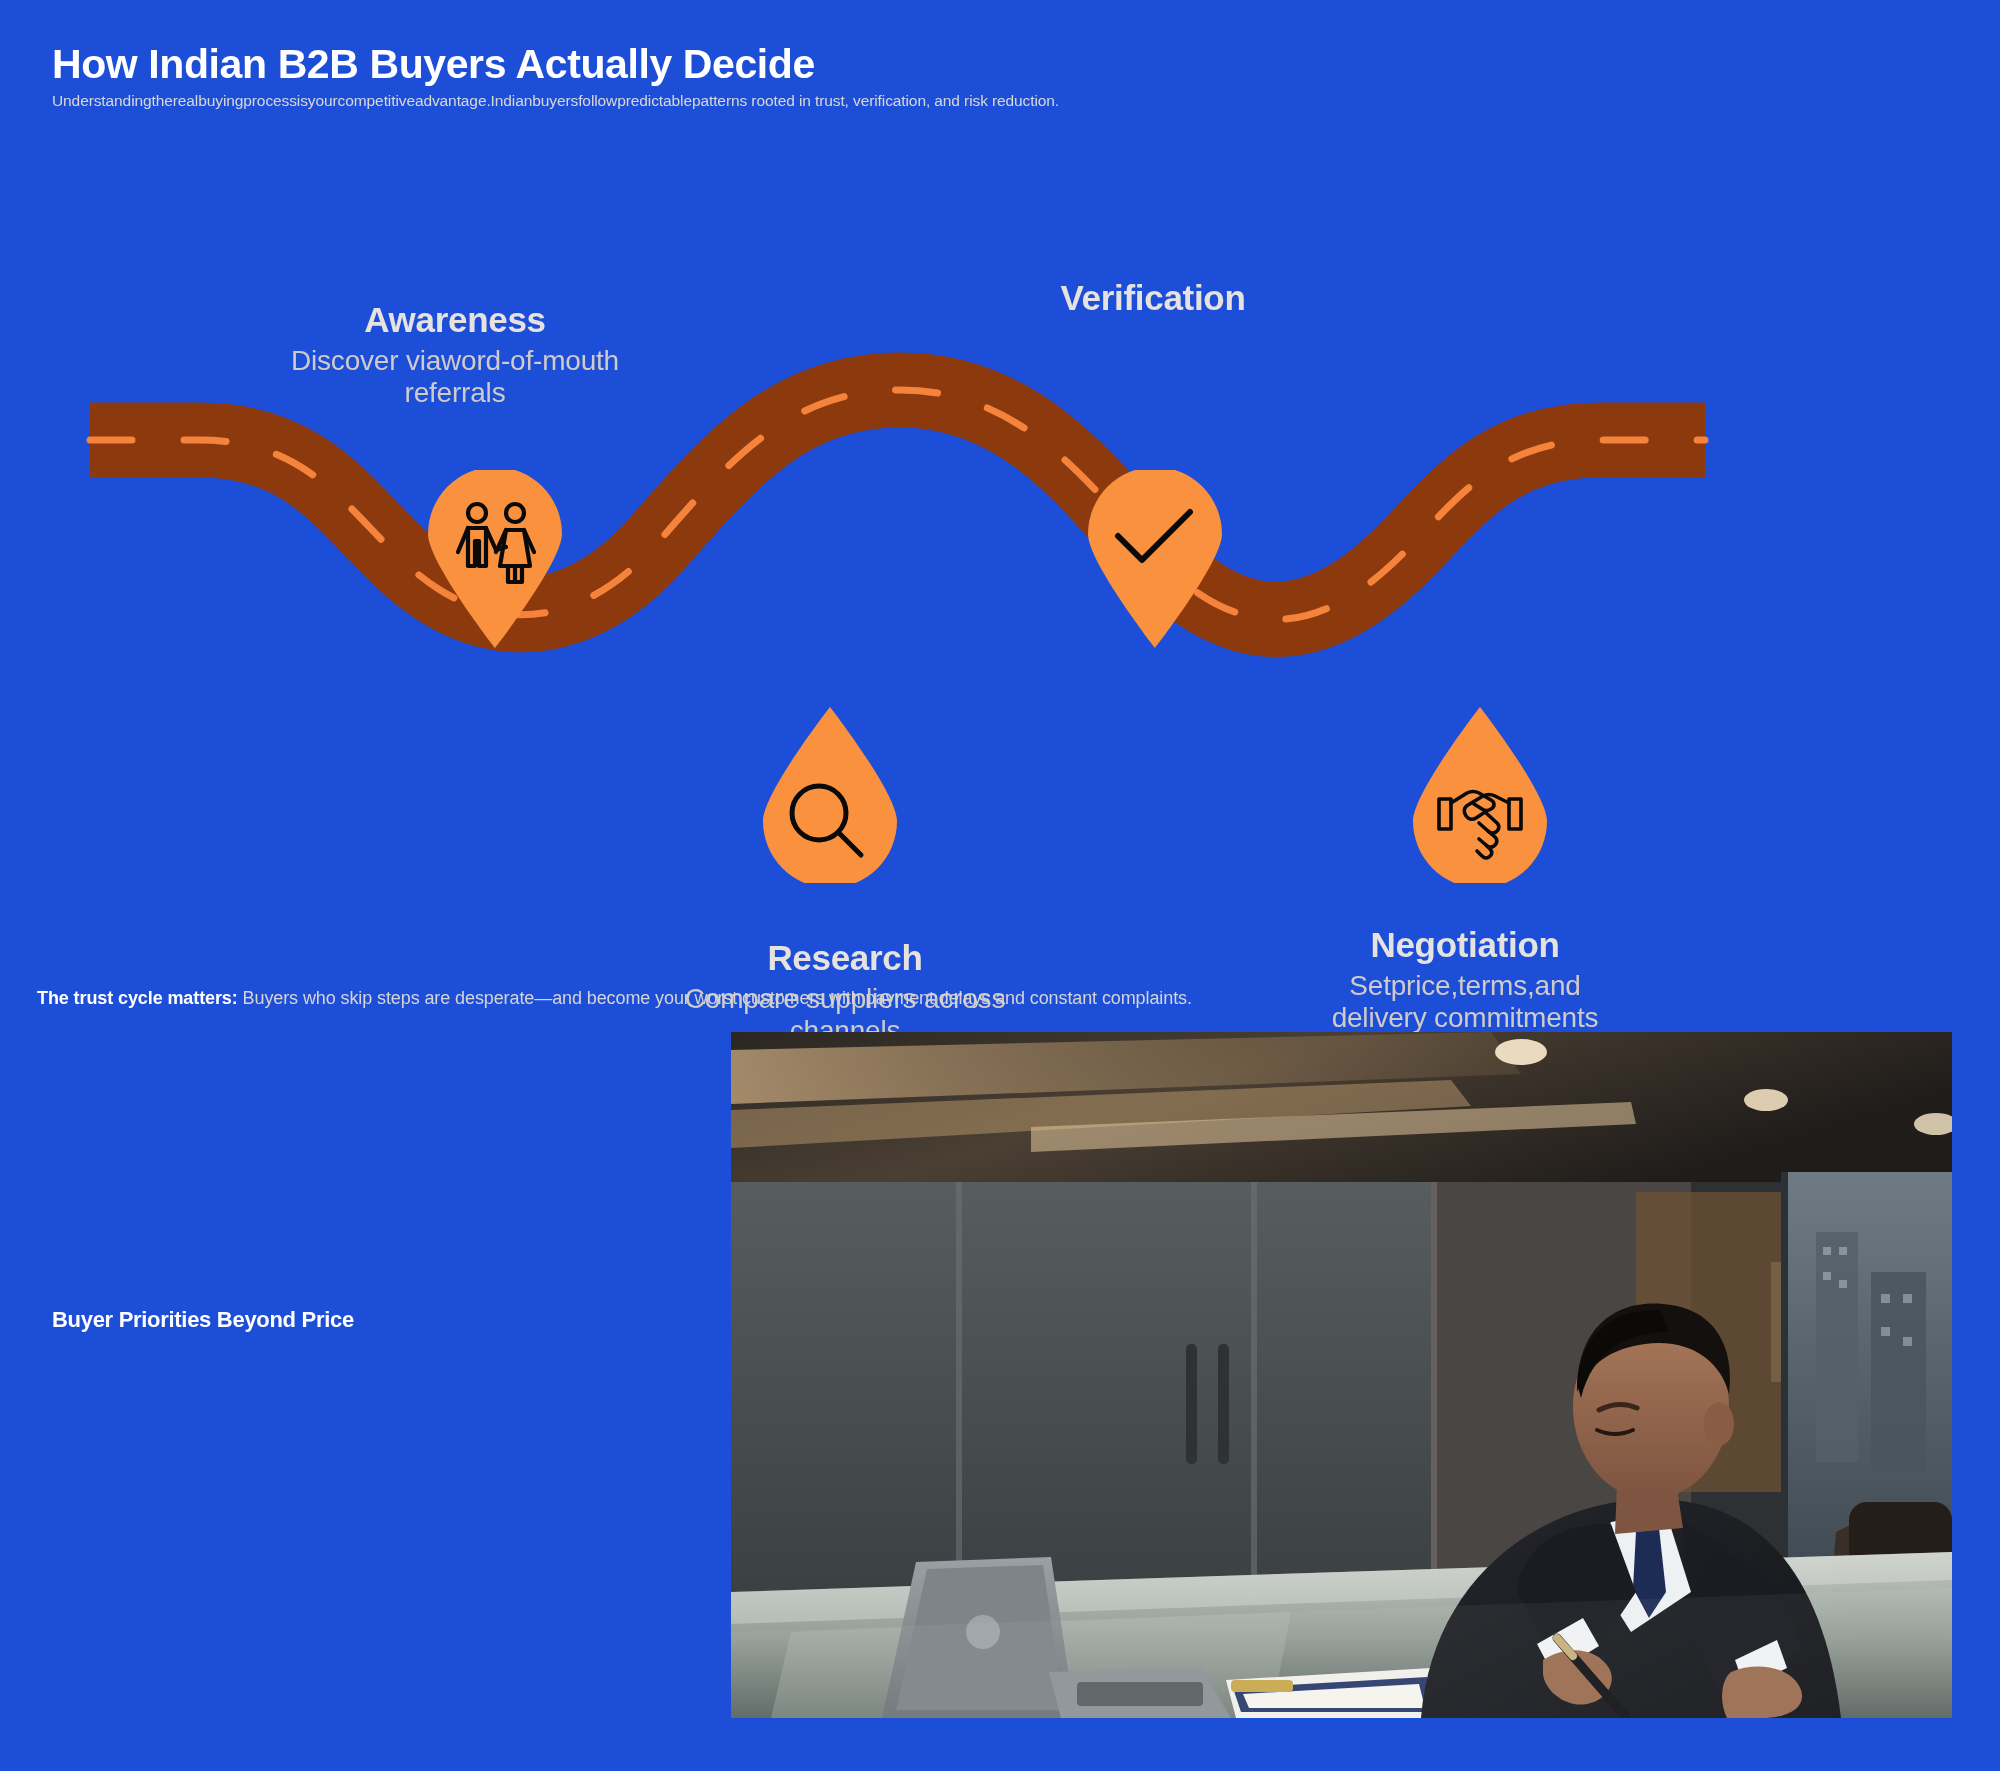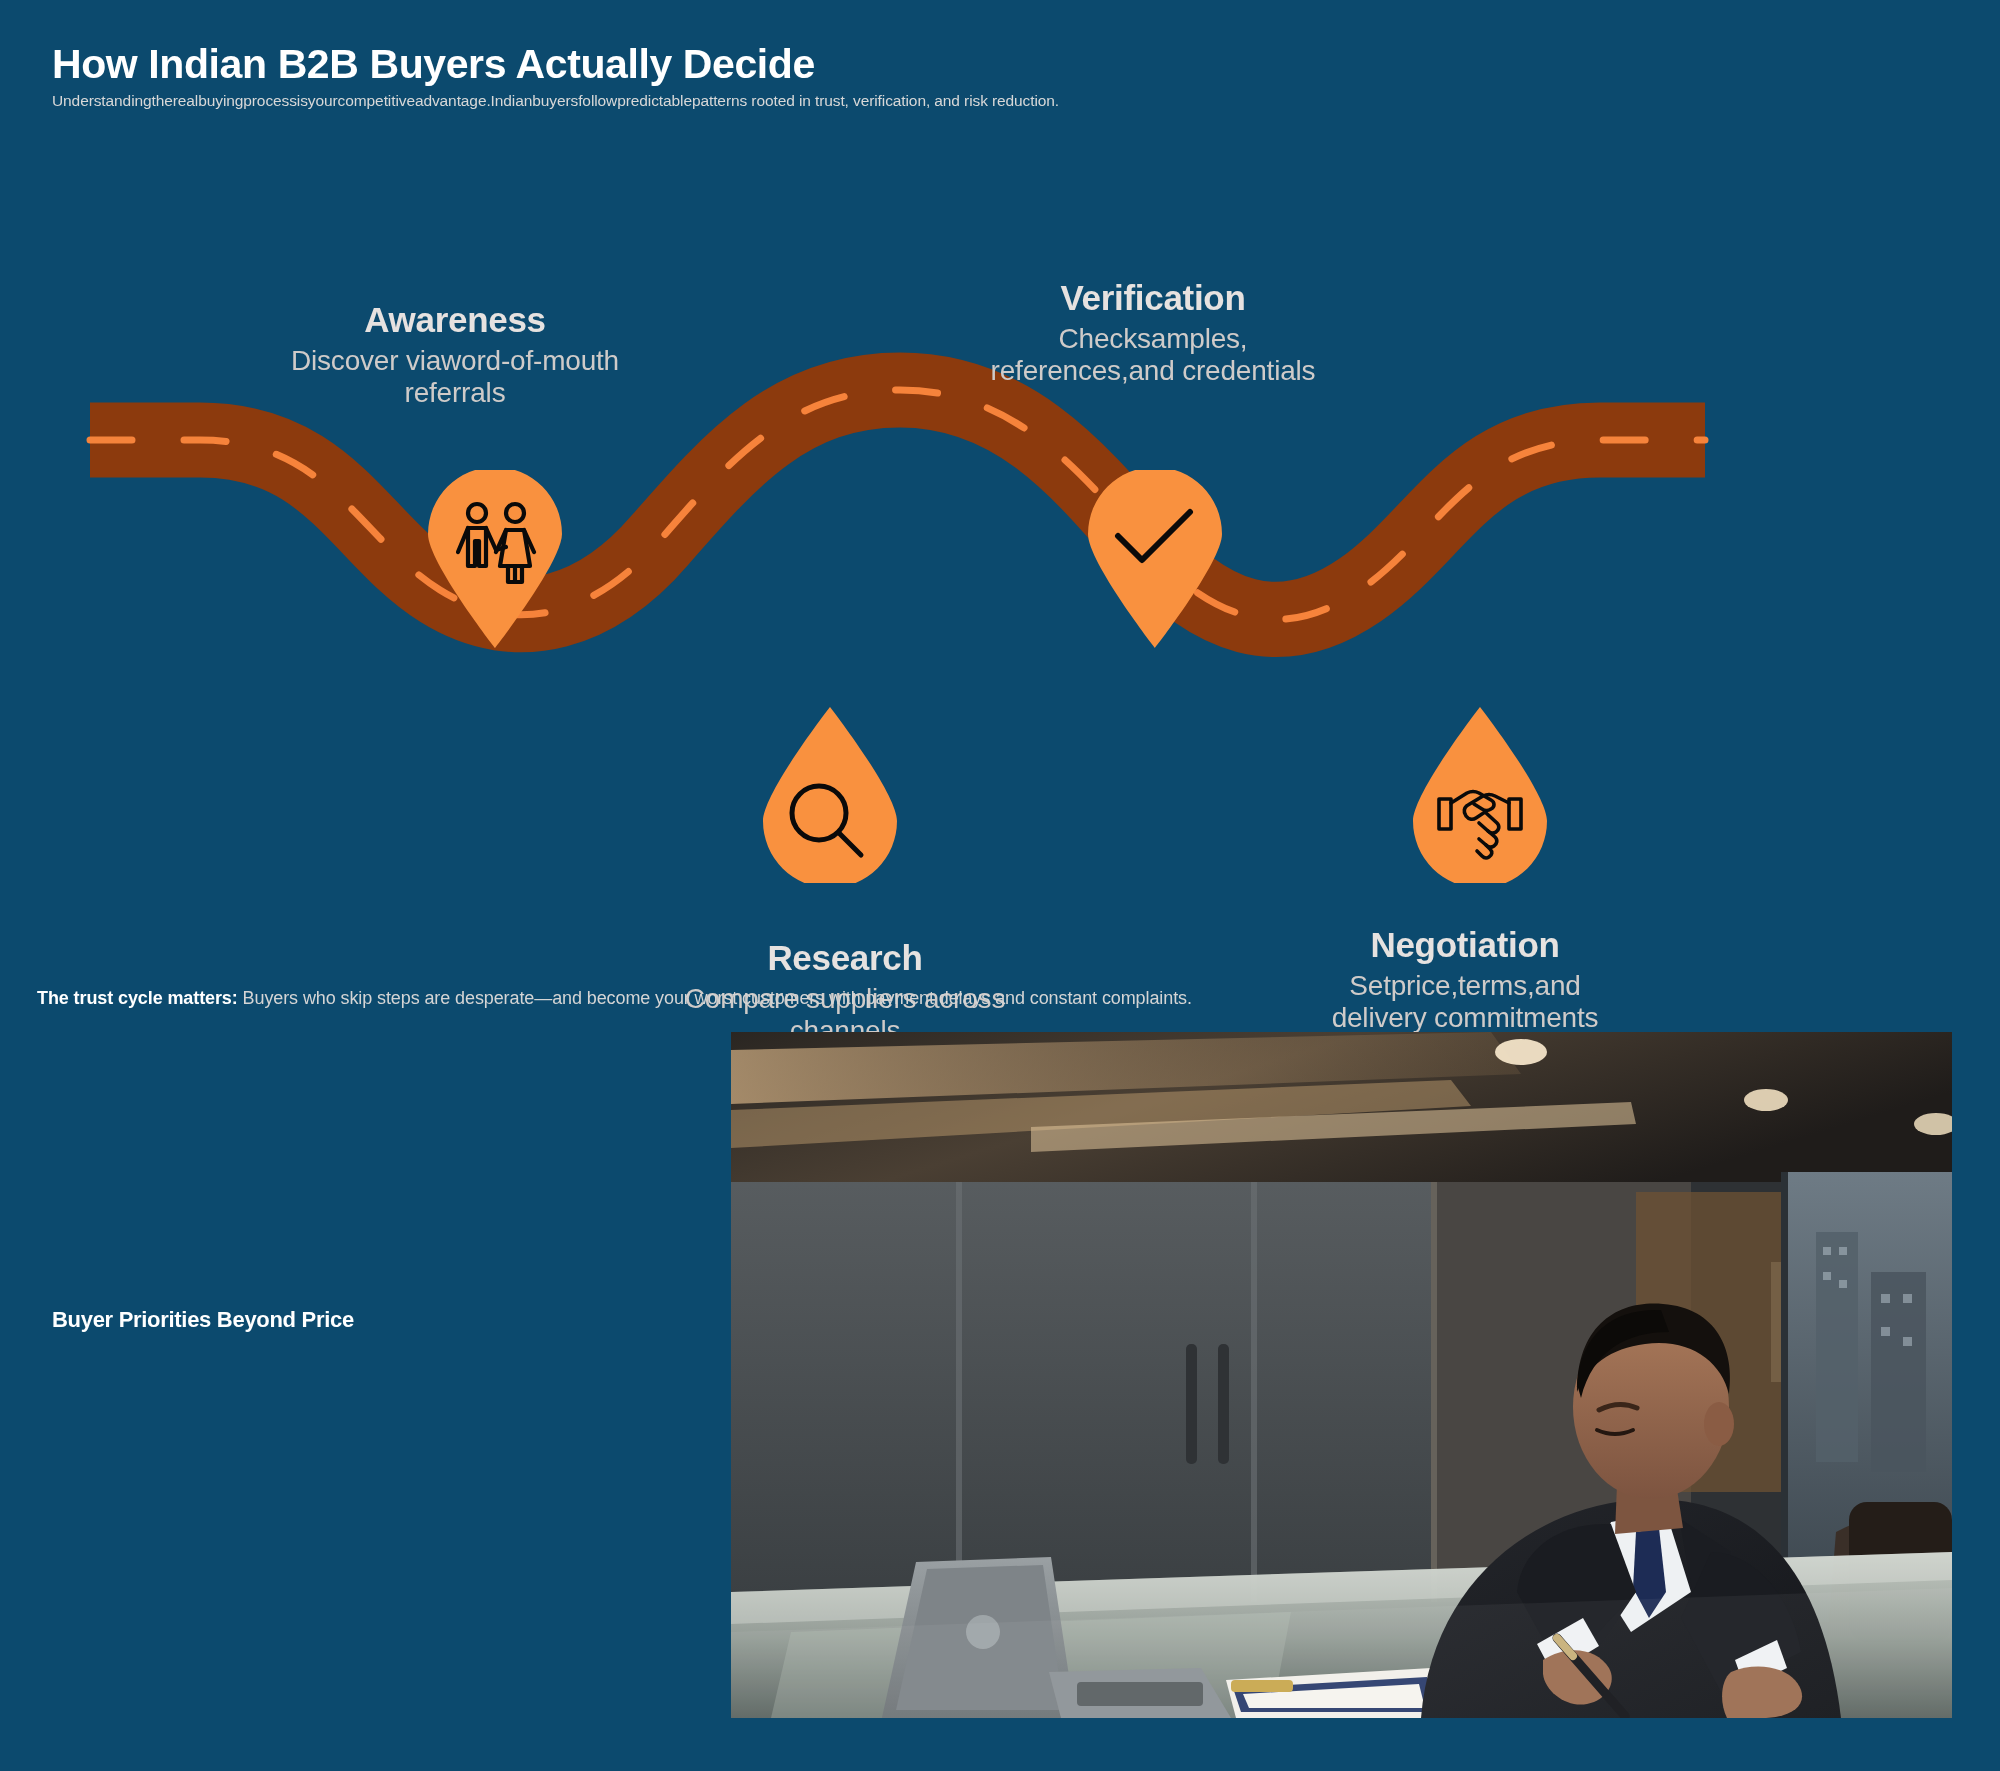--- a/index.html
+++ b/index.html
@@ -2,21 +2,21 @@
 <html><head>
 <meta charset="utf-8">
 <style>
   * { margin:0; padding:0; box-sizing:border-box; }
   html,body {
     width:2000px; height:1771px;
     background:#000000;
     font-family:"Liberation Sans", sans-serif;
     overflow:hidden;
   }
-  .page { position:relative; width:2000px; height:1771px; background:#0c4a6e; }
+  .page { position:relative; width:2000px; height:1771px; background:#1d4ed8; }
 
   
   .header { position:absolute; left:52px; top:42px; width:1700px; }
   .title {
     font-size:41px; font-weight:bold; color:#ffffff;
     letter-spacing:-0.4px; line-height:1.1;
   }
   .subtitle {
     margin-top:4px; font-size:15.5px; color:#d8d8d8;
     font-weight:400; letter-spacing:-0.1px; line-height:1.3;
@@ -103,21 +103,20 @@
                C 1210 500 1280 525 1360 470 C 1440 415 1470 320 1600 320 L 1705 320" fill="none" stroke="#F6833B" stroke-width="7" stroke-linecap="round" stroke-dasharray="42 52"></path>
     </svg>
 
     <div class="stage-label lbl-awareness">
       <div class="stage-title">Awareness</div>
       <div class="stage-desc">Discover viaword-of-mouth referrals</div>
     </div>
 
     <div class="stage-label lbl-verification">
       <div class="stage-title">Verification</div>
-      <div class="stage-desc">Checksamples, references,and credentials</div>
     </div>
 
     <div class="stage-label lbl-research">
       <div class="stage-title">Research</div>
       <div class="stage-desc">Compare suppliers across channels</div>
     </div>
 
     <div class="stage-label lbl-negotiation">
       <div class="stage-title">Negotiation</div>
       <div class="stage-desc">Setprice,terms,and delivery commitments</div>

